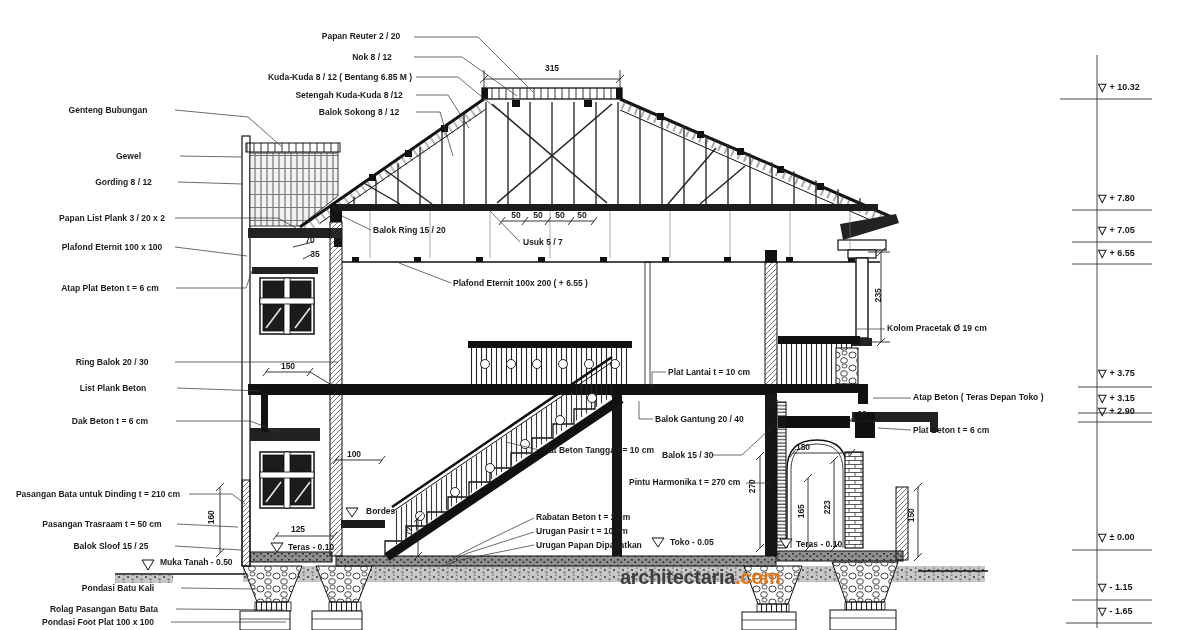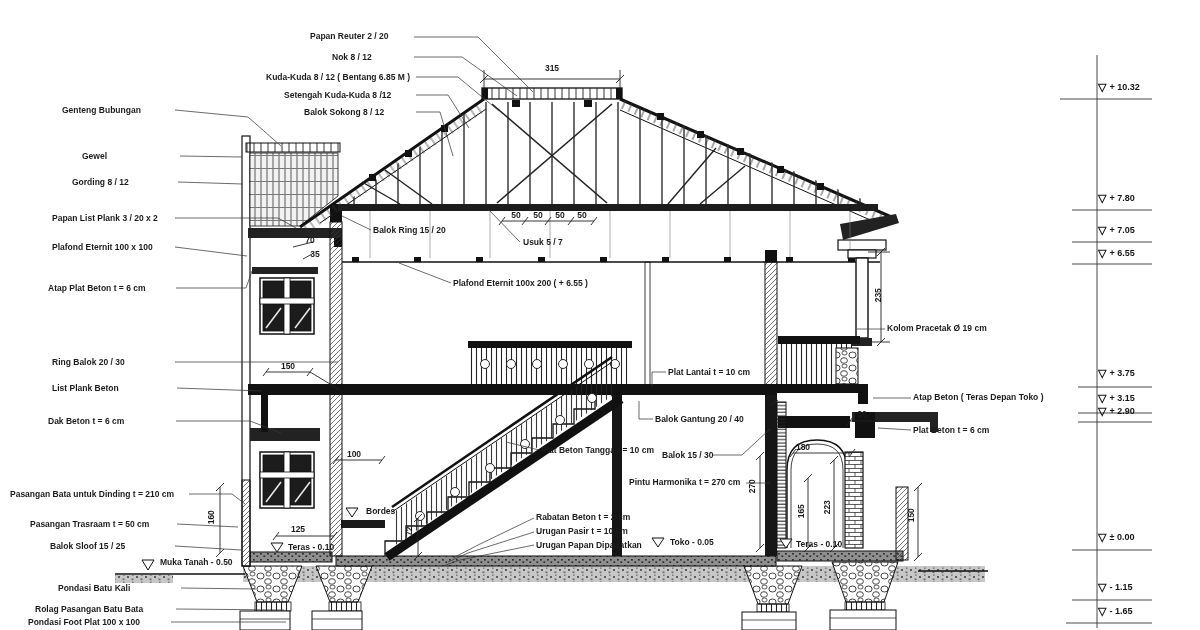--- a/index.html
+++ b/index.html
@@ -1,20 +1,20 @@
 <!DOCTYPE html>
 <html><head>
 <meta charset="utf-8">
 <style>
   html,body{margin:0;padding:0;background:#fff;}
   .stage{position:relative;width:1200px;height:630px;background:#ffffff;overflow:hidden;
          font-family:"Liberation Sans",sans-serif;}
   svg.draw{position:absolute;left:0;top:0;}
   .lb{position:absolute;font-size:8.5px;font-weight:600;color:#1b1b1b;white-space:nowrap;line-height:1.05;}
-  .ra{text-align:left;}
+  .ra{text-align:center;}
   .dim{position:absolute;font-size:8.5px;font-weight:600;color:#1b1b1b;white-space:nowrap;line-height:1;text-align:center;}
   .rot{width:26px;transform:rotate(-90deg);transform-origin:center;}
   .elev{position:absolute;left:1098px;font-size:9px;font-weight:700;color:#161616;
         display:flex;gap:3px;align-items:flex-start;line-height:1;}
   .elev .tri{font-size:11px;line-height:0.8;color:#111;}
   .wm{position:absolute;left:620px;top:567px;font-size:20px;font-weight:700;color:#3e3e3e;
       letter-spacing:-0.3px;line-height:1;}
 </style>
 </head>
 <body>
@@ -377,21 +377,21 @@
     <polygon points="271,543 283,543 277,552"></polygon>
   </g>
 </svg>
 
 <div class="lb ra" style="left:310px;top:32px;width:102px">Papan Reuter 2 / 20</div>
 <div class="lb ra" style="left:332px;top:53px;width:80px">Nok 8 / 12</div>
 <div class="lb ra" style="left:266px;top:73px;width:148px">Kuda-Kuda 8 / 12 ( Bentang 6.85 M )</div>
 <div class="lb ra" style="left:284px;top:91px;width:130px">Setengah Kuda-Kuda 8 /12</div>
 <div class="lb ra" style="left:304px;top:108px;width:110px">Balok Sokong 8 / 12</div>
 
-<div class="lb ra" style="left:62px;top:106px;width:110px">Genteng Bubungan</div>
+<div class="lb ra" style="left:53px;top:106px;width:110px">Genteng Bubungan</div>
 <div class="lb ra" style="left:82px;top:152px;width:93px">Gewel</div>
 <div class="lb ra" style="left:72px;top:178px;width:103px">Gording 8 / 12</div>
 <div class="lb ra" style="left:52px;top:214px;width:120px">Papan List Plank 3 / 20 x 2</div>
 <div class="lb ra" style="left:52px;top:243px;width:120px">Plafond Eternit 100 x 100</div>
 <div class="lb ra" style="left:48px;top:284px;width:124px">Atap Plat Beton t = 6 cm</div>
 <div class="lb ra" style="left:52px;top:358px;width:120px">Ring Balok 20 / 30</div>
 <div class="lb ra" style="left:52px;top:384px;width:122px">List Plank Beton</div>
 <div class="lb ra" style="left:48px;top:417px;width:124px">Dak Beton t = 6 cm</div>
 <div class="lb ra" style="left:10px;top:490px;width:176px">Pasangan Bata untuk Dinding t = 210 cm</div>
 <div class="lb ra" style="left:30px;top:520px;width:144px">Pasangan Trasraam t = 50 cm</div>
@@ -475,14 +475,15 @@
     </div>
 <div class="elev" style="top:583px">
       <span class="tri">▽</span>
       <span>- 1.15</span>
     </div>
 <div class="elev" style="top:607px">
       <span class="tri">▽</span>
       <span>- 1.65</span>
     </div>
 
+<div class="wm" style="color: rgb(62, 62, 62);"><span>architectaria</span><span class="tld" style="color: rgb(232, 116, 17);">.com</span></div>
 
 </div>
 
 </body></html>

